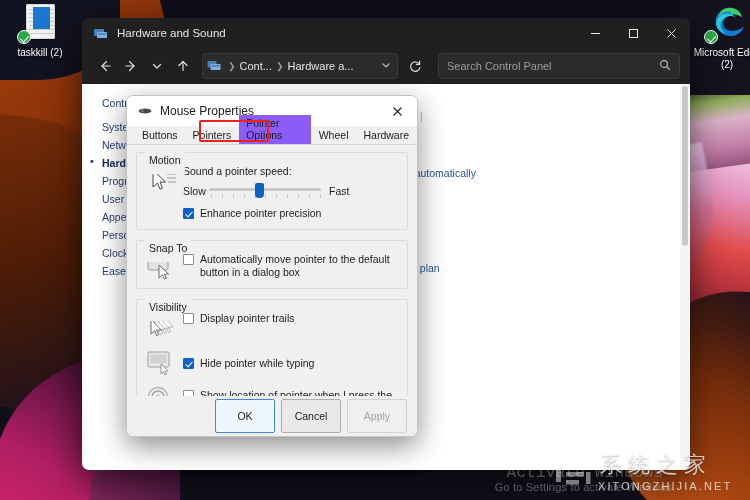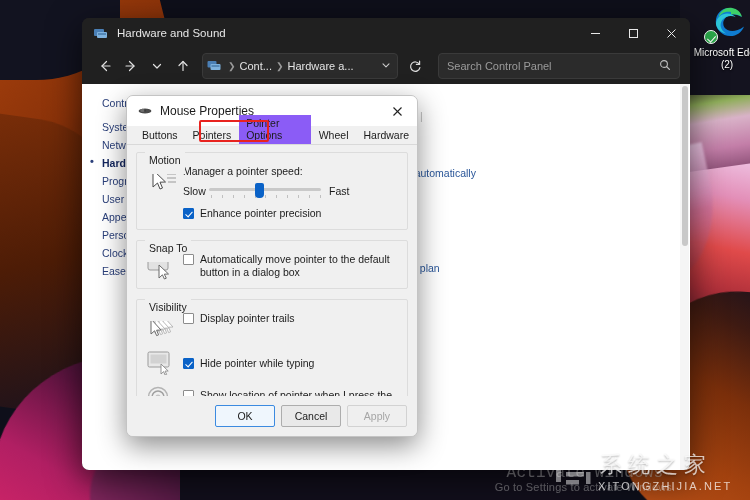--- a/index.html
+++ b/index.html
@@ -359,21 +359,21 @@
   .vis-item { display: flex; align-items: flex-start; margin-bottom: 9px; }
   .vis-item:last-child { margin-bottom: 2px; }
 
   #md-buttons {
     position: absolute; left: 0; right: 0; bottom: 0;
     height: 40px; display: flex; align-items: center; justify-content: flex-end;
     padding-right: 10px; gap: 6px;
     background: #f0f0f0;
   }
   .dbtn {
-    width: 60px; height: 22px; font-size: 10.5px;
+    width: 60px; height: 34px; font-size: 10.5px;
     border: 1px solid #adadad; background: #e9e9e9;
     border-radius: 2px; color: #1b1b1b;
     display: flex; align-items: center; justify-content: center;
   }
   .dbtn.default { border: 1.5px solid #3b8ae0; background: #eff6fd; }
   .dbtn.disabled { color: #a6a6a6; border-color: #d2d2d2; background: #efefef; }
 
   
   .ilsvg { display: block; }
 </style>
@@ -386,20 +386,36 @@
   <div class="wp-layer wp-darkfill"></div>
   <div class="wp-layer wp-pink1"></div>
   <div class="wp-layer wp-pink2"></div>
   <div class="wp-layer wp-irid1"></div>
   <div class="wp-layer wp-irid2"></div>
   <div class="wp-layer wp-irid3"></div>
   <div class="wp-layer wp-irid4"></div>
   <div class="wp-layer wp-rightdark"></div>
   <div class="wp-layer wp-botdark"></div>
 
+  <div class="desk-icon" style="left:3px; top:4px;">
+    <div class="glyph">
+      <div class="ico-textfile">
+        <div class="ln" style="top:4px;"></div>
+        <div class="ln" style="top:8px;"></div>
+        <div class="ln" style="top:12px;"></div>
+        <div class="ln" style="top:16px;"></div>
+        <div class="ln" style="top:20px;"></div>
+        <div class="ln" style="top:24px;"></div>
+        <div class="ln" style="top:28px;"></div>
+        <div class="page"></div>
+      </div>
+      <div class="sync-badge"></div>
+    </div>
+    <div>taskkill (2)</div>
+  </div>
 
   <div class="desk-icon" style="left:690px; top:4px;">
     <div class="glyph">
       <div class="ico-edge">
         <svg width="36" height="36" viewBox="0 0 36 36" class="ilsvg">
           <path d="M33 22.5c-2 5.6-7.4 9.6-13.7 9.6-8 0-14.5-6.4-14.5-14.3C4.8 10 10.6 4 18 4c6.4 0 11.3 3.9 12.6 9.1-3.3-2.3-7.1-3.1-10.8-2.2-4.4 1-7.4 4.3-7.6 8.2-.1 3 1.5 5.7 4.4 7 3.7 1.7 9.3 1.6 16.4-3.6z" fill="#0f7cd1"></path>
           <path d="M4.9 19.6c.5-4.4 3.3-8 7.4-9.4 4.6-1.6 9.6-.1 12.5 3-3-1.4-6.2-1.5-9-.4-4.4 1.7-6.9 5.8-6 10 .6 2.8 2.6 5.3 5.5 6.7-5.6-.7-10-4.9-10.4-9.9z" fill="#2ec6d8"></path>
           <path d="M20 10.6c4-.9 7.9 0 11 2.4-1-4.6-4.9-8.2-9.9-9-4.6-.7-9.3 1.2-11.9 5.1-.9 1.3-1.4 2.7-1.6 4.1 1.5-2.4 4-4.3 7.2-5.1 1.8-.4 3.6-.4 5.2 0z" fill="#3ecf68"></path>
         </svg>
       </div>
@@ -622,21 +638,21 @@
         <div class="row">
           <div class="illus">
             <svg width="32" height="26" viewBox="0 0 32 26" class="ilsvg">
               <path d="M6 3 L6 20 L10.5 16 L13 22 L15.5 21 L13 15.2 L18.5 15 Z" fill="#ffffff" stroke="#4a4a4a" stroke-width="1"></path>
               <line x1="20" y1="7" x2="29" y2="7" stroke="#9a9a9a" stroke-width="1.1"></line>
               <line x1="20" y1="11" x2="29" y2="11" stroke="#9a9a9a" stroke-width="1.1"></line>
               <line x1="21" y1="15" x2="29" y2="15" stroke="#9a9a9a" stroke-width="1.1"></line>
             </svg>
           </div>
           <div class="fields">
-            <div class="lbl">Manager a pointer speed:</div>
+            <div class="lbl">Sound a pointer speed:</div>
             <div class="slider-row">
               <span class="edge">Slow</span>
               <div class="track">
                 <div class="rail"></div>
                 <div class="ticks">
                   <i></i>
                     <i></i>
                     <i></i>
                     <i></i>
                     <i></i>

